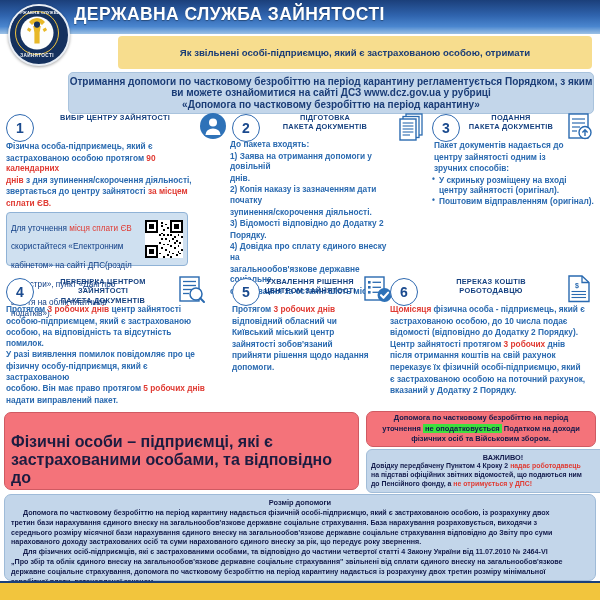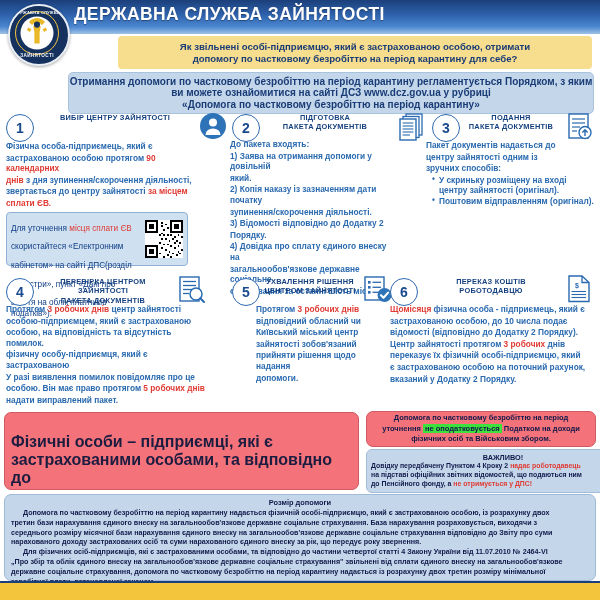--- a/index.html
+++ b/index.html
@@ -129,21 +129,20 @@
       <path d="M35.6 21.5 l-3 1.8 l1.5 2.6 l3 -1.8 z" fill="#e8b828"></path>
       <text x="27" y="8.3" text-anchor="middle" font-family="'Liberation Sans',sans-serif" font-size="4.1" font-weight="bold" fill="#f4f6fa" letter-spacing="0.2">ДЕРЖАВНА СЛУЖБА</text>
       <text x="27" y="50.6" text-anchor="middle" font-family="'Liberation Sans',sans-serif" font-size="4.6" font-weight="bold" fill="#f4f6fa" letter-spacing="0.4">ЗАЙНЯТОСТІ</text>
     </svg>
   </div>
 
   <div class="header-title">ДЕРЖАВНА СЛУЖБА ЗАЙНЯТОСТІ</div>
 
   <div class="qbanner">
     <div class="ln">Як звільнені особі-підприємцю, який є застрахованою особою, отримати</div>
-    <div class="ln">допомогу по частковому безробіттю на період карантину для себе?</div>
   </div>
 
   <div class="infobar">
     <div class="ln">Отримання допомоги по частковому безробіттю на період карантину регламентується Порядком, з яким</div>
     <div class="ln">ви можете ознайомитися на сайті ДСЗ www.dcz.gov.ua у рубриці</div>
     <div class="ln">«Допомога по частковому безробіттю на  період карантину»</div>
   </div>
 
   <div class="steps">
 
@@ -239,21 +238,21 @@
             <path d="M5.4 22 a7.6 6.6 0 0 1 15.2 0 z" fill="#fff"></path>
           </svg>
         </span>
         <div class="badge" style="left:32px;">2</div>
         <div class="step-title" style="left:62px;right:0;white-space:pre-line;">ПІДГОТОВКА
 ПАКЕТА ДОКУМЕНТІВ</div>
       </div>
       <div class="step-body" style="margin-top:-8px;margin-left:30px;">
           <p>До пакета входять:</p>
           <p>1) Заява на отримання допомоги у довільній</p>
-          <p>який.</p>
+          <p>днів.</p>
           <p>2) Копія наказу із зазначенням дати початку</p>
           <p>зупинення/скорочення діяльності.</p>
           <p>3) Відомості відповідно до Додатку 2</p>
           <p>Порядку.</p>
           <p>4) Довідка про сплату єдиного внеску на</p>
           <p>загальнообов'язкове державне соціальне</p>
           <p>страхування за останні шість місяців.</p>
         </div>
     </div>
 
@@ -283,21 +282,21 @@
                 <line x1="8" y1="7" x2="21" y2="7"></line>
                 <line x1="8" y1="11" x2="21" y2="11"></line>
                 <line x1="8" y1="15" x2="16" y2="15"></line>
                 <line x1="8" y1="19" x2="13" y2="19"></line>
               </g>
             <circle cx="21" cy="20.5" r="6" fill="#fff" stroke="#2a6ab0" stroke-width="1.4"></circle>
             <path d="M21 24 v-6 M18.4 20.4 L21 17.8 L23.6 20.4" fill="none" stroke="#2a6ab0" stroke-width="1.4"></path>
           </svg>
         </span>
       </div>
-      <div class="step-body" style="margin-top:-7px;margin-left:32px;">
+      <div class="step-body" style="margin-top:-7px;margin-left:40px;">
           <p>Пакет документів надається до</p>
           <p>центру зайнятості одним із</p>
           <p>зручних способів:</p>
         </div>
       <ul class="bullets step-body" style="margin-left:32px;">
           <li>У скриньку розміщену на вході центру зайнятості (оригінал).</li>
           <li>Поштовим відправленням (оригінал).</li>
         </ul>
     </div>
 
@@ -317,22 +316,22 @@
               </g>
             <circle cx="20" cy="19" r="6" fill="#fff" stroke="#2a6ab0" stroke-width="1.5"></circle>
             <line x1="24.3" y1="23.3" x2="28" y2="27" stroke="#2a6ab0" stroke-width="2" stroke-linecap="round"></line>
           </svg>
         </span>
       </div>
       <div class="step-body" style="margin-top:-7px;">
           <p>Протягом <span class="r">3 робочих днів</span> центр зайнятості</p>
           <p>особою-підприємцем, який є застрахованою</p>
           <p>особою, на відповідність та відсутність помилок.</p>
+          <p>У разі виявлення помилок повідомляє про це</p>
           <p>фізичну особу-підприємця, який є застрахованою</p>
-          <p>У разі виявлення помилок повідомляє про це</p>
           <p>особою. Він має право протягом <span class="r">5 робочих днів</span></p>
           <p>надати виправлений пакет.</p>
         </div>
     </div>
 
     <div class="step" style="left:232px;top:164px;width:160px;">
       <div class="step-head">
         <div class="badge">5</div>
         <div class="step-title" style="left:30px;right:34px;white-space:pre-line;">УХВАЛЕННЯ РІШЕННЯ
 ЦЕНТРОМ ЗАЙНЯТОСТІ</div>
@@ -347,21 +346,21 @@
             <g stroke="#2a6ab0" stroke-width="1.3">
                 <line x1="10.5" y1="7.3" x2="19" y2="7.3"></line>
                 <line x1="10.5" y1="12.3" x2="19" y2="12.3"></line>
                 <line x1="10.5" y1="17.3" x2="19" y2="17.3"></line>
               </g>
             <circle cx="22.5" cy="20" r="7" fill="#2e72b8"></circle>
             <path d="M19 20.2 l2.5 2.6 l4.6 -5.2" fill="none" stroke="#fff" stroke-width="2.1" stroke-linecap="round" stroke-linejoin="round"></path>
           </svg>
         </span>
       </div>
-      <div class="step-body" style="margin-top:-7px;margin-left:24px;">
+      <div class="step-body" style="margin-top:-7px;">
           <p>Протягом <span class="r">3 робочих днів</span></p>
           <p>відповідний обласний чи</p>
           <p>Київський міський центр</p>
           <p>зайнятості зобов'язаний</p>
           <p>прийняти рішення щодо надання</p>
           <p>допомоги.</p>
         </div>
     </div>
 
     <div class="step" style="left:390px;top:164px;width:206px;">
@@ -380,20 +379,21 @@
                 <line x1="5.5" y1="23.5" x2="20" y2="23.5"></line>
               </g>
           </svg>
         </span>
       </div>
       <div class="step-body" style="margin-top:-7px;">
           <p><span class="r">Щомісяця</span> фізична особа - підприємець, який є</p>
           <p>застрахованою особою, до 10 числа подає</p>
           <p>відомості (відповідно до Додатку 2 Порядку).</p>
           <p>Центр зайнятості протягом <span class="r">3 робочих</span> днів</p>
+          <p>після отримання коштів на свій рахунок</p>
           <p>переказує їх фізичній особі-підприємцю, який</p>
           <p>є застрахованою особою на поточний рахунок,</p>
           <p>вказаний у Додатку 2 Порядку.</p>
         </div>
     </div>
 
   </div>
 
   <div class="redbox left">
     <div>

